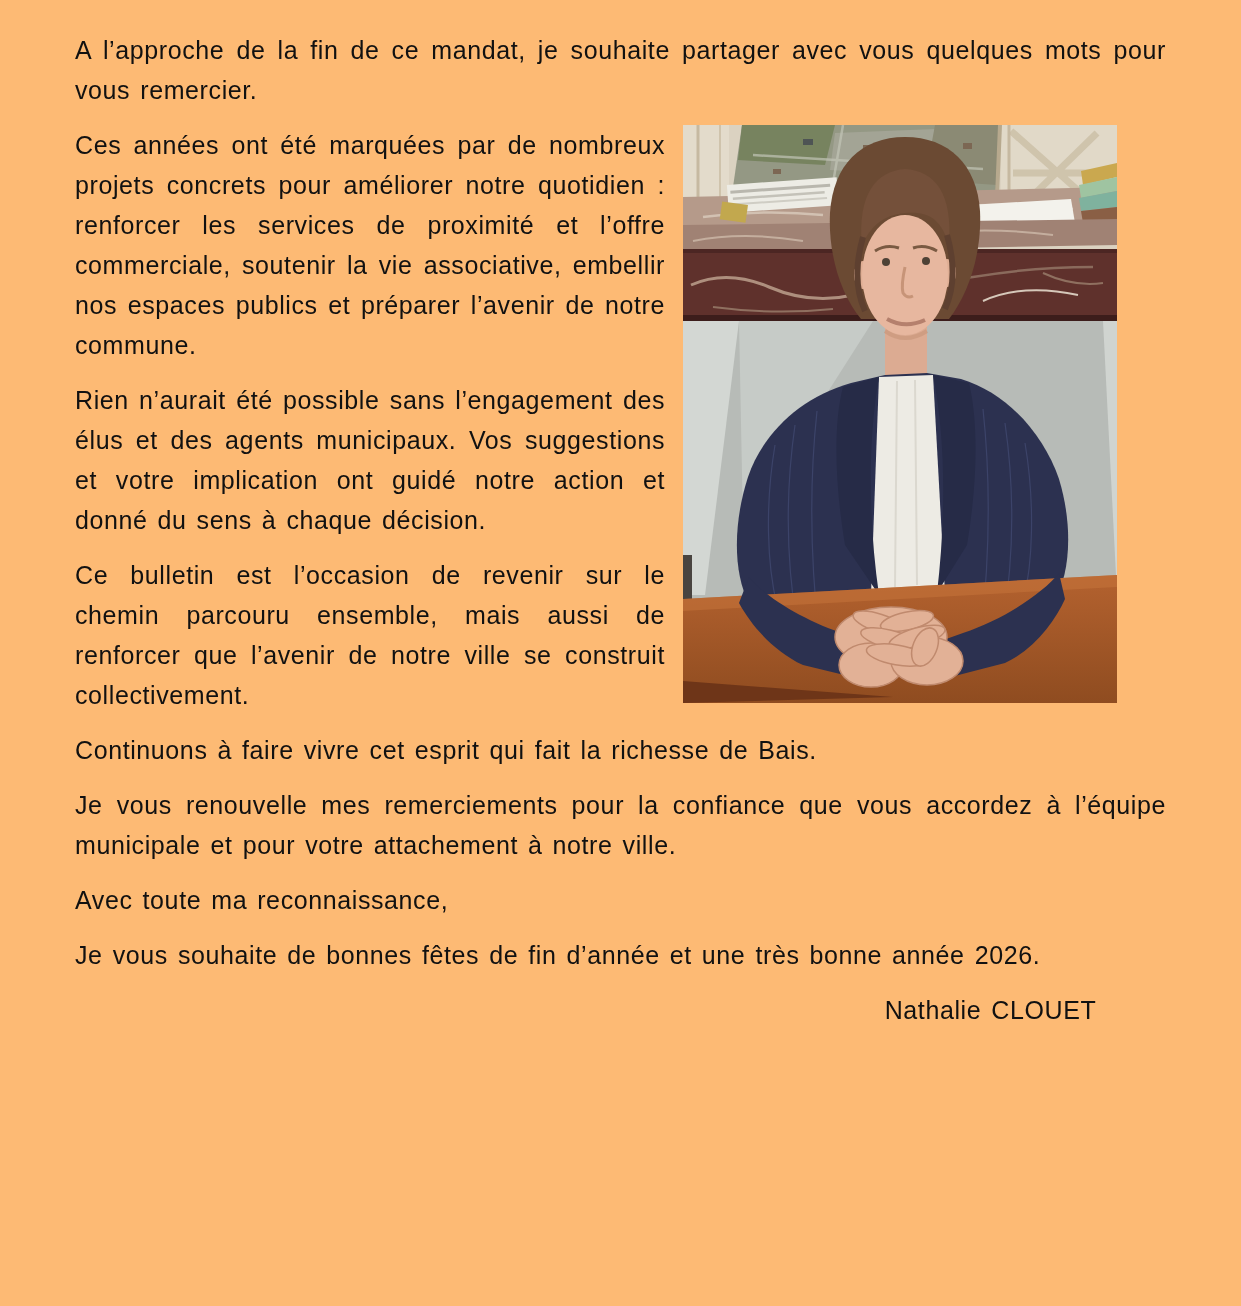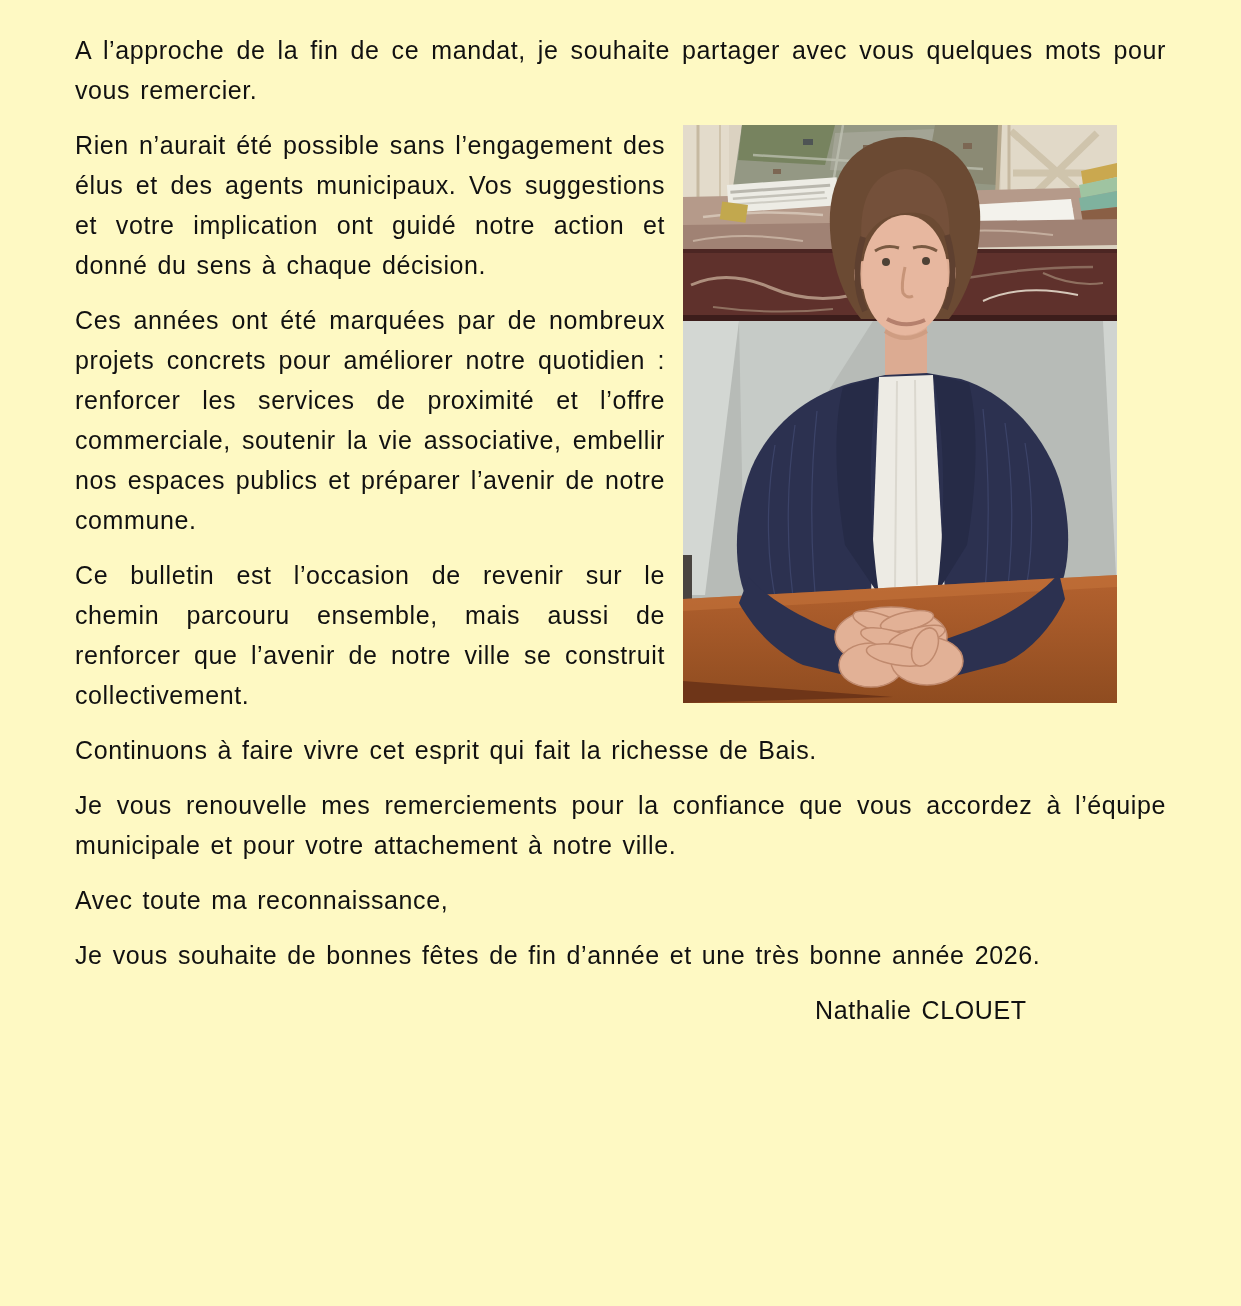--- a/index.html
+++ b/index.html
@@ -8,34 +8,34 @@
     box-sizing:border-box;
     width:1241px;height:1306px;
     padding:30px 75px 0 75px;
     font-family:"Liberation Sans", sans-serif;
     font-size:25px;
     line-height:40px;
     letter-spacing:0.6px;
     word-spacing:2.5px;
     color:#111111;
     text-align:justify;
-    background:#fef9c3;
+    background:#fdba74;
   }
   .page p{margin:0 0 15px 0;}
   .photo-float{
     float:right;
     width:434px;height:578px;
     margin:0 49px 10px 18px;
     overflow:hidden;
   }
   .photo-float svg{display:block;width:434px;height:578px;}
   .signature{
     margin:65px 0 0 0;
     padding-left:740px;
-    text-align:left;
+    text-align:center;
     white-space:nowrap;
   }
 </style>
 </head>
 <body>
 
 <div class="page">
 
   <p>A l’approche de la fin de ce mandat, je souhaite partager avec vous quelques mots pour vous remercier.</p>
 
@@ -160,22 +160,22 @@
         <ellipse cx="196" cy="498" rx="27" ry="9" transform="rotate(18 196 498)"></ellipse>
         <ellipse cx="224" cy="496" rx="27" ry="9" transform="rotate(-12 224 496)"></ellipse>
         <ellipse cx="206" cy="514" rx="29" ry="9" transform="rotate(14 206 514)"></ellipse>
         <ellipse cx="234" cy="512" rx="29" ry="9" transform="rotate(-16 234 512)"></ellipse>
         <ellipse cx="214" cy="530" rx="31" ry="10" transform="rotate(10 214 530)"></ellipse>
         <ellipse cx="242" cy="522" rx="12" ry="20" transform="rotate(22 242 522)"></ellipse>
       </g>
     </svg>
   </div>
 
+  <p>Ces années ont été marquées par de nombreux projets concrets pour améliorer notre quotidien&nbsp;: renforcer les services de proximité et l’offre commerciale, soutenir la vie associative, embellir nos espaces publics et préparer l’avenir de notre commune.</p>
   <p>Rien n’aurait été possible sans l’engagement des élus et des agents municipaux. Vos suggestions et votre implication ont guidé notre action et donné du sens à chaque décision.</p>
-  <p>Ces années ont été marquées par de nombreux projets concrets pour améliorer notre quotidien&nbsp;: renforcer les services de proximité et l’offre commerciale, soutenir la vie associative, embellir nos espaces publics et préparer l’avenir de notre commune.</p>
   <p>Ce bulletin est l’occasion de revenir sur le chemin parcouru ensemble, mais aussi de renforcer que l’avenir de notre ville se construit collectivement.</p>
   <p>Continuons à faire vivre cet esprit qui fait la richesse de Bais.</p>
   <p>Je vous renouvelle mes remerciements pour la confiance que vous accordez à l’équipe municipale et pour votre attachement à notre ville.</p>
   <p>Avec toute ma reconnaissance,</p>
   <p>Je vous souhaite de bonnes fêtes de fin d’année et une très bonne année 2026.</p>
 
   <p class="signature">Nathalie CLOUET</p>
 
 </div>
 

